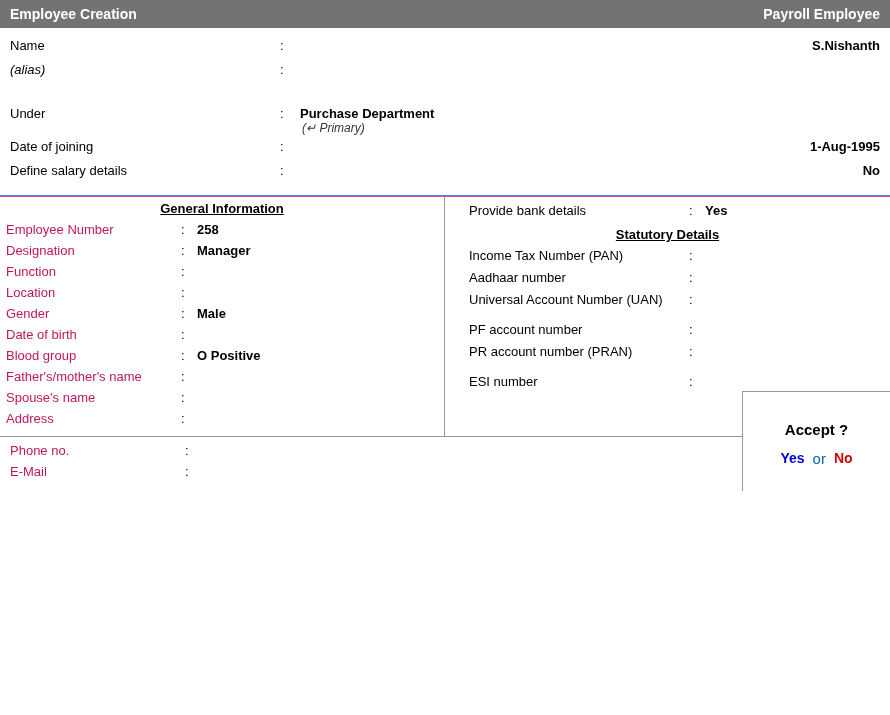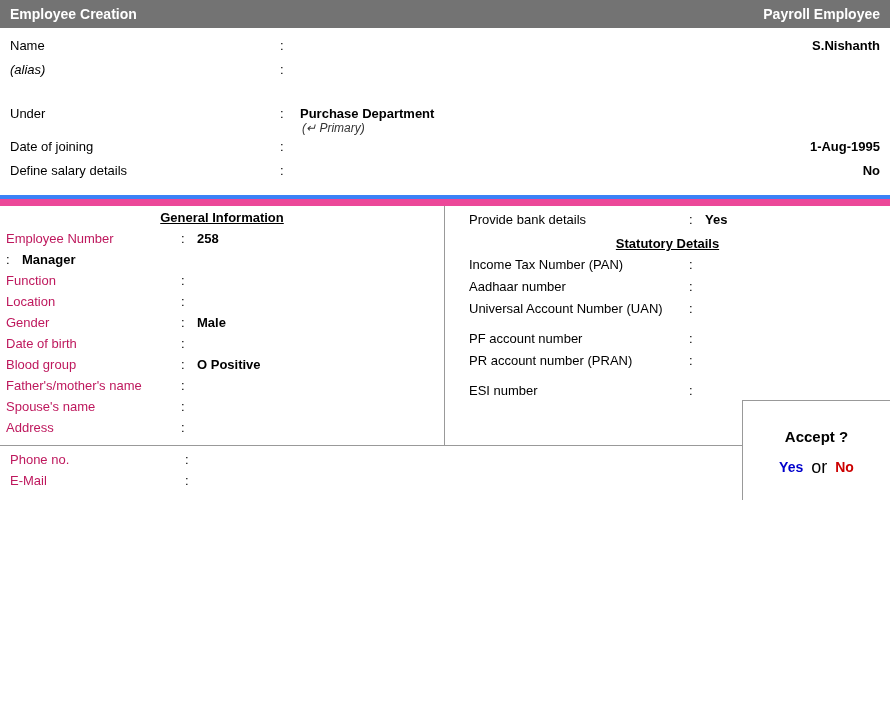--- a/index.html
+++ b/index.html
@@ -21,21 +21,21 @@
       display: flex;
       justify-content: space-between;
       align-items: center;
       font-size: 14px;
       font-weight: bold;
     }
 
     
     .top-section {
       padding: 10px 10px 8px 10px;
-      border-bottom: 4px solid #3b82f6;
+      border-bottom: 1px solid #3b82f6;
     }
 
     .field-row {
       display: flex;
       align-items: flex-start;
       margin-bottom: 4px;
       min-height: 20px;
     }
 
     .field-label {
@@ -62,21 +62,21 @@
     .under-sub {
       font-style: italic;
       color: #333;
       font-size: 12px;
       padding-left: 2px;
     }
 
     
     .main-content {
       display: flex;
-      border-top: 7px solid #ec4899;
+      border-top: 1px solid #ec4899;
       border-bottom: 1px solid #999;
     }
 
     .left-panel {
       width: 445px;
       border-right: 1px solid #999;
       padding: 4px 6px;
     }
 
     .right-panel {
@@ -197,22 +197,22 @@
     }
 
     .accept-yes {
       color: #0000cc;
       font-weight: bold;
       cursor: pointer;
       font-size: 14px;
     }
 
     .accept-or {
-      color: #000000;
-      font-size: 18px;
+      color: #0369a1;
+      font-size: 15px;
     }
 
     .accept-no {
       color: #cc0000;
       font-weight: bold;
       cursor: pointer;
       font-size: 14px;
     }
   </style>
 </head>
@@ -259,20 +259,21 @@
 
   <div class="left-panel">
     <div class="panel-title">General Information</div>
     <div id="left-fields-container">
         <div class="info-row">
           <span class="info-label">Employee Number</span>
           <span class="info-colon">:</span>
           <span class="info-value bold">258</span>
         </div>
         <div class="info-row">
+          <span class="info-label">Designation</span>
           <span class="info-colon">:</span>
           <span class="info-value bold">Manager</span>
         </div>
         <div class="info-row">
           <span class="info-label">Function</span>
           <span class="info-colon">:</span>
           <span class="info-value"></span>
         </div>
         <div class="info-row">
           <span class="info-label">Location</span>

